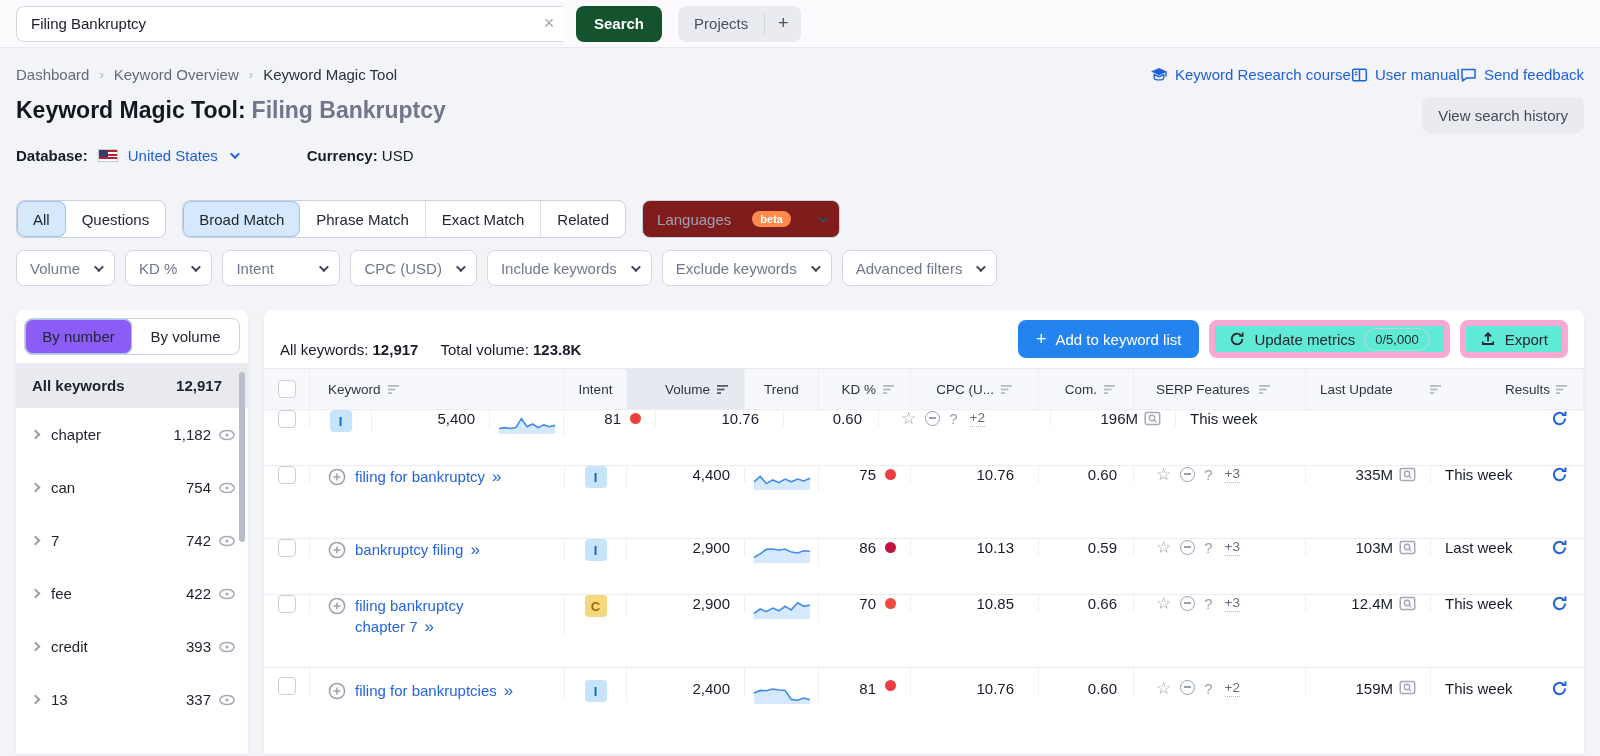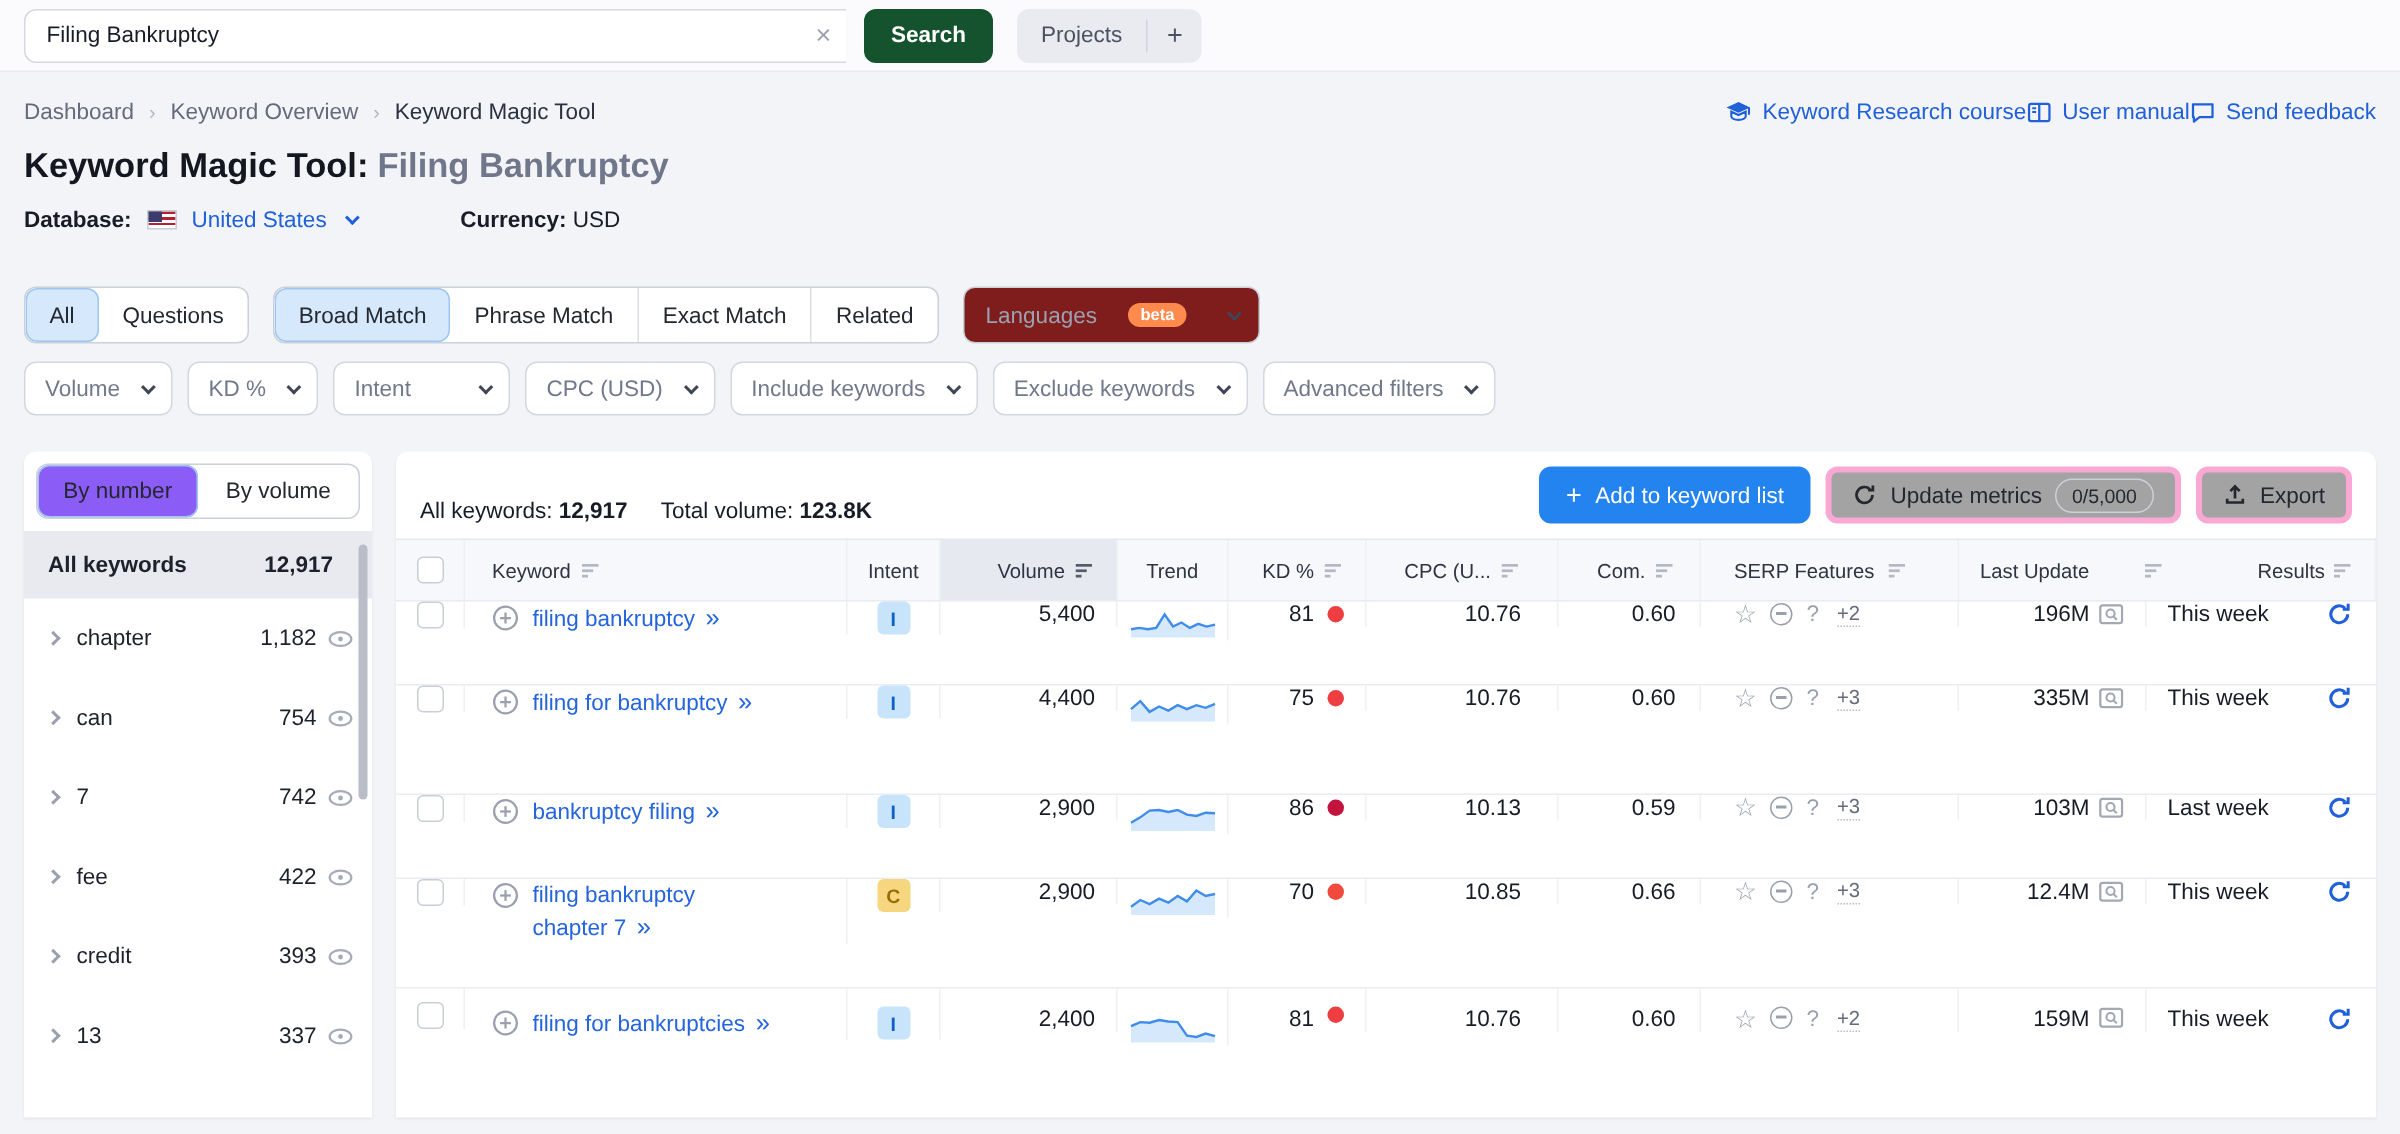--- a/index.html
+++ b/index.html
@@ -56,21 +56,21 @@
   .side-label { flex:1; color:#1d212b; }
   .side-count { color:#1d212b; margin-right:7px; }
   .side-scroll { position:absolute; right:3px; top:62px; width:6px; height:170px; border-radius:3px; background:#b9bdc7; }
   .main-card { flex:1; background:#fff; border-radius:8px 8px 0 0; box-shadow:0 1px 2px rgba(30,35,50,.08); height:100%; overflow:hidden; display:flex; flex-direction:column; }
   .toolbar { display:flex; align-items:flex-end; justify-content:space-between; padding:10px 16px; }
   .stats { display:flex; gap:22px; font-size:15px; color:#181c27; }
   .stat b { font-weight:bold; }
   .tool-btns { display:flex; gap:10px; align-items:center; }
   .add-btn { display:flex; align-items:center; gap:9px; background:#2484ef; border:none; color:#fff; font-size:15px; font-weight:500; border-radius:8px; height:38px; padding:0 18px; cursor:pointer; font-family:"Liberation Sans",sans-serif; }
   .add-plus { font-size:18px; font-weight:400; }
-  .ghost-btn { display:flex; align-items:center; gap:9px; background:#a3a3a3; border:4px solid #f9a8d4; color:#23272f; font-size:15px; border-radius:8px; height:38px; padding:0 14px; cursor:pointer; font-family:"Liberation Sans",sans-serif; }
+  .ghost-btn { display:flex; align-items:center; gap:9px; background:#5eead4; border:6px solid #f9a8d4; color:#23272f; font-size:15px; border-radius:8px; height:38px; padding:0 14px; cursor:pointer; font-family:"Liberation Sans",sans-serif; }
   .quota-pill { border:1px solid #ccd0da; border-radius:13px; font-size:13px; color:#23272f; padding:3px 10px; }
   .tbl { width:100%; border-top:1px solid #e6e8ee; }
   .tr { display:flex; border-bottom:1px solid #eaecf1; align-items:center; }
   .th-row { background:#f7f8fb; height:41px; }
   .td, .th { flex:none; display:flex; align-items:center; font-size:15px; padding:0 14px; height:100%; border-right:1px solid #eef0f4; align-self:stretch; }
   .th { font-size:13.5px; color:#2e3442; gap:7px; }
   .c-check { width:46px; justify-content:center; padding:0; }
   .c-kw { width:255px; padding-left:18px; }
   .c-intent { width:62px; justify-content:center; }
   .c-vol { width:118px; justify-content:flex-end; }
@@ -159,20 +159,21 @@
         </span>
         <span>Send feedback</span>
       </span>
     </div>
   </div>
 
   <div class="title-row">
     <div class="page-title">
       <span>Keyword Magic Tool:</span><span class="query">Filing Bankruptcy</span>
     </div>
+    <button class="history-btn">View search history</button>
   </div>
 
   <div class="db-row">
     <span class="db-label">Database:</span>
     <span class="flag"></span>
     <span class="db-country">United States</span>
     <span class="chev blue"></span>
     <span class="currency-wrap">
       <span class="currency-label">Currency:</span>
       <span>USD</span>
@@ -417,32 +418,20 @@
                 <rect x="0" y="8.2" width="4" height="1.8" fill="#b3b8c2"></rect>
               </svg>
             </div>
         </div>
 
         <div id="rows-host">
           <div class="tr row-min">
             <div class="td c-check">
                 <span class="checkbox"></span>
               </div>
-            <div class="td c-kw">
-              <div class="kwcell-inner">
-                <span style="margin-top:2px;">
-                    <svg width="18" height="18" viewBox="0 0 18 18">
-                      <circle cx="9" cy="9" r="7.6" fill="none" stroke="#9aa0ae" stroke-width="1.5"></circle>
-                      <line x1="9" y1="5.4" x2="9" y2="12.6" stroke="#9aa0ae" stroke-width="1.5"></line>
-                      <line x1="5.4" y1="9" x2="12.6" y2="9" stroke="#9aa0ae" stroke-width="1.5"></line>
-                    </svg>
-                  </span>
-                <div class="kwtext"><a class="kw-link">filing bankruptcy</a><span class="dbl-arrow">»</span></div>
-              </div>
-            </div>
             <div class="td c-intent">
                 <span class="intent-badge" style="background: rgb(200, 228, 251); color: rgb(15, 98, 197);">I</span>
               </div>
             <div class="td c-vol">
                 <span>5,400</span>
               </div>
             <div class="td c-trend">
                 <svg class="spark" width="58" height="26" viewBox="0 0 58 26">
                   <polygon points="1.0,18.5 6.6,17.6 12.2,18.5 17.8,17.6 23.4,8.6 29.0,16.7 34.6,14.0 40.2,17.6 45.8,14.9 51.4,16.7 57.0,15.4 57,24 1,24" fill="#d6e9fc"></polygon>
                   <polyline points="1.0,18.5 6.6,17.6 12.2,18.5 17.8,17.6 23.4,8.6 29.0,16.7 34.6,14.0 40.2,17.6 45.8,14.9 51.4,16.7 57.0,15.4" fill="none" stroke="#3f8cea" stroke-width="1.6"></polyline>

